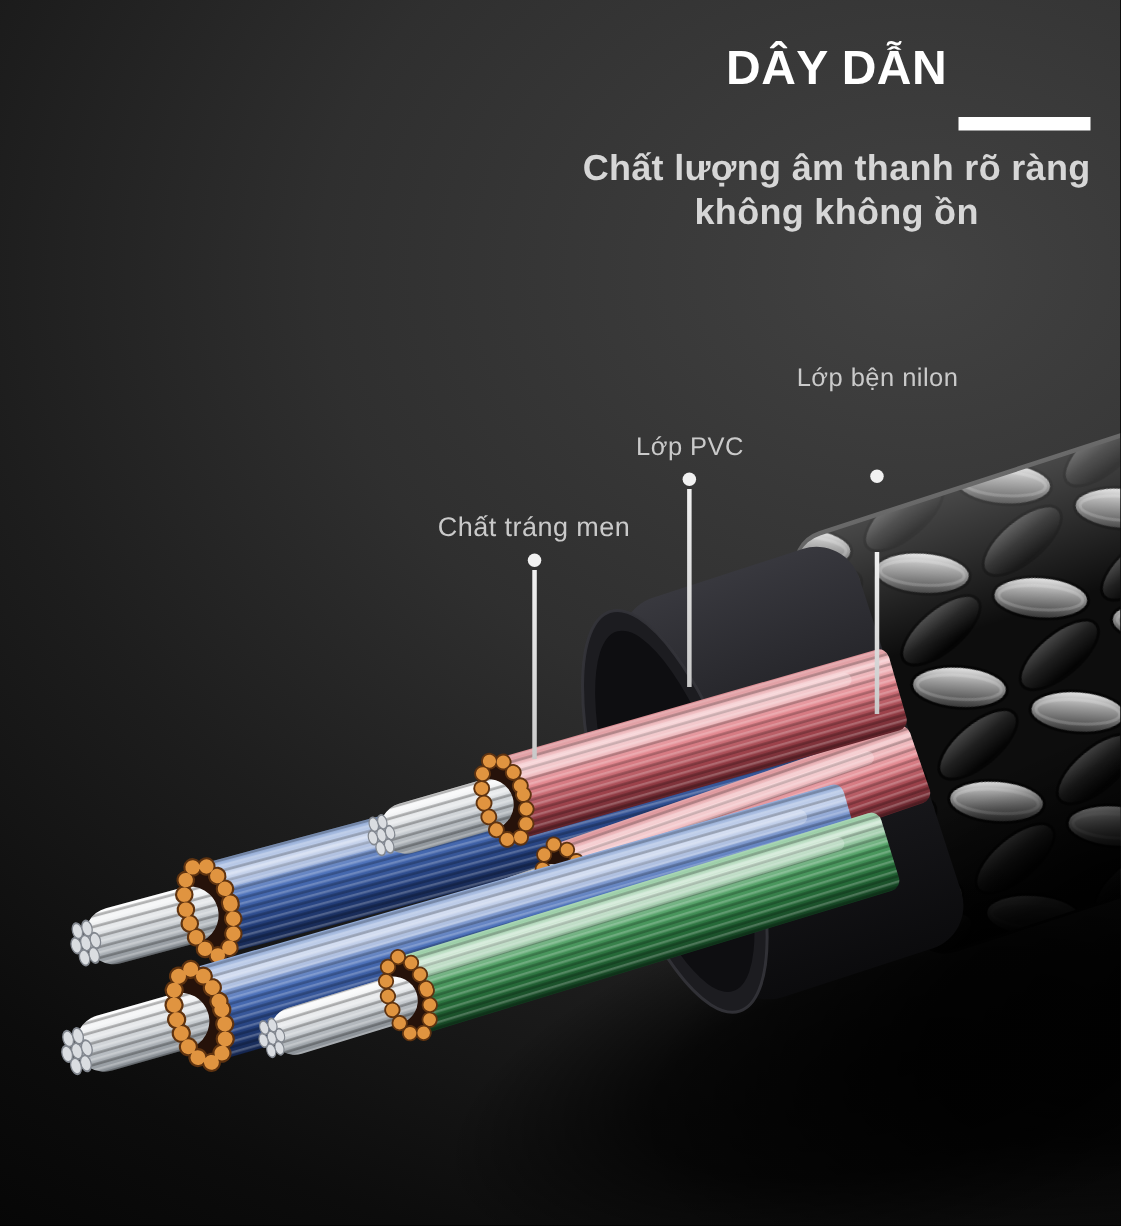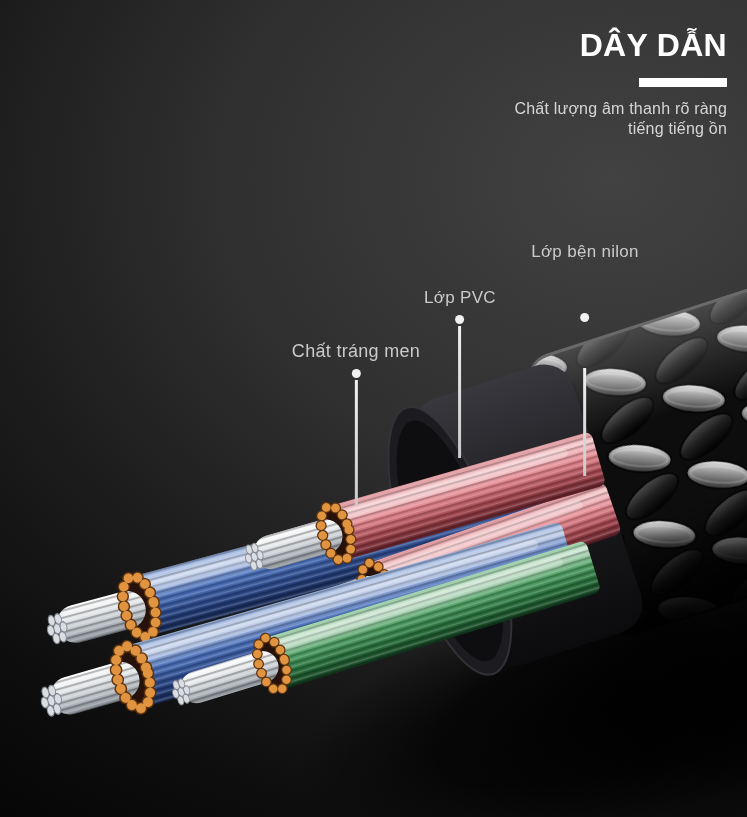--- a/index.html
+++ b/index.html
@@ -6,24 +6,24 @@
   .stage{
     position:relative;width:747px;height:817px;overflow:hidden;
     font-family:"Liberation Sans","DejaVu Sans",sans-serif;
     background:
       radial-gradient(1050px 820px at 82% 22%,
         #424242 0%, #2f2f2f 38%, #1d1d1d 60%, #0c0c0c 84%, #050505 100%);
   }
   .cable-svg{position:absolute;left:0;top:0;width:747px;height:817px;display:block;}
 
   
-  .hero{position:absolute;top:27px;right:20px;text-align:right;z-index:5;}
+  .hero{position:absolute;top:27px;right:20px;text-align:center;z-index:5;}
   .title{color:var(--title-text,#ffffff);font-weight:bold;font-size:32px;line-height:1.17;letter-spacing:.3px;}
   .rule{width:88px;height:9px;background:var(--underline,#ffffff);margin:14px 0 12px auto;}
-  .subtitle{color:var(--subtitle-text,#d6d6d6);font-size:16px;line-height:1.2;font-weight:normal;letter-spacing:.2px;}
+  .subtitle{color:var(--subtitle-text,#d6d6d6);font-size:24px;line-height:1.2;font-weight:bold;letter-spacing:.2px;}
 
   
   .callout{position:absolute;display:flex;flex-direction:column;align-items:center;z-index:6;transform:translateX(-50%);}
   .callout-label{color:var(--label-text,#cacaca);font-size:17px;white-space:nowrap;letter-spacing:.3px;}
   .callout--copper .callout-label{font-size:18px;}
   .callout-dot{width:9px;height:9px;border-radius:50%;background:#f1f1f1;margin-top:7px;}
   .callout-line{width:3px;background:linear-gradient(#f0f0f0,#c9c9c9);margin-top:2px;}
   .callout--copper{left:356px;top:341px;}
   .callout--copper .callout-line{height:126px;}
   .callout--pvc{left:460px;top:252px;margin-top:36px;}
@@ -219,21 +219,21 @@
     </g>
   </svg>
 
   <header class="hero">
     <div class="title">
       <div>DÂY DẪN</div>
     </div>
     <div class="rule"></div>
     <div class="subtitle">
       <div>Chất lượng âm thanh rõ ràng</div>
-      <div>tiếng tiếng ồn</div>
+      <div>không không ồn</div>
     </div>
   </header>
 
   <div class="callout callout--copper">
     <div class="callout-label">Chất tráng men</div>
     <div class="callout-dot"></div>
     <div class="callout-line"></div>
   </div>
 
   <div class="callout callout--pvc">

